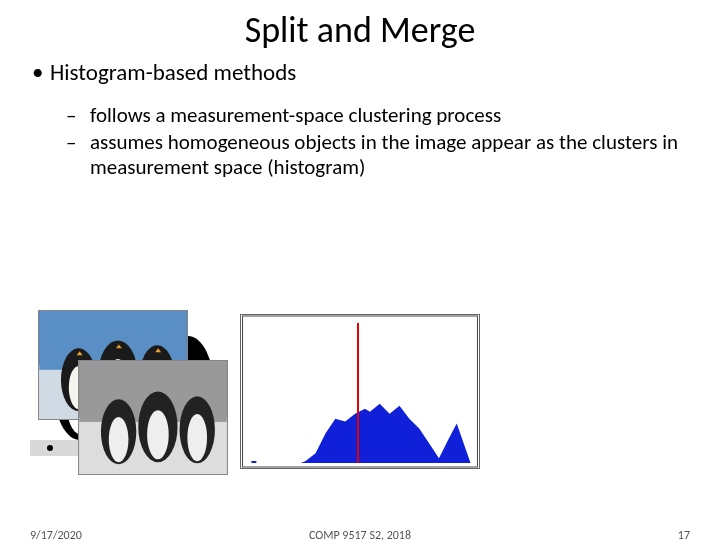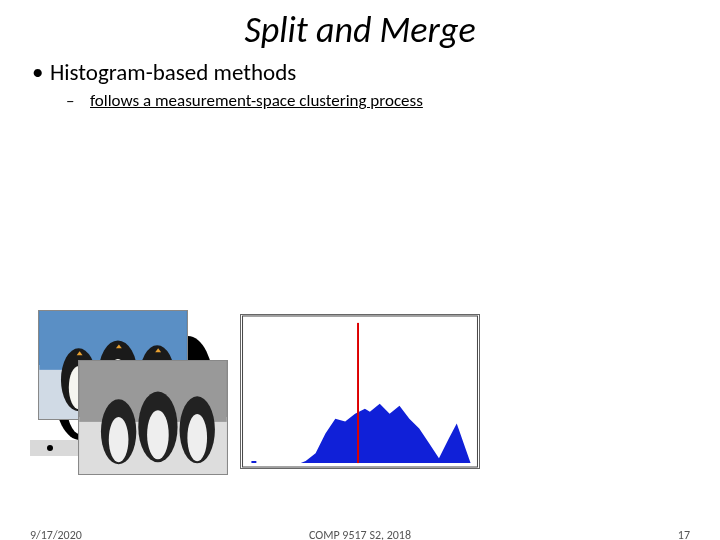--- a/index.html
+++ b/index.html
@@ -11,49 +11,47 @@
     color: #000;
     position: relative;
     overflow: hidden;
   }
   .title {
     text-align: center;
     font-size: 36px;
     font-weight: 400;
     margin-top: 8px;
     margin-bottom: 6px;
-    font-style: italic;
   }
   .content {
     padding: 0 28px;
   }
   .l1 {
     font-size: 23px;
-    margin-bottom: 5px;
+    margin-bottom: 17px;
     list-style: none;
     position: relative;
     padding-left: 22px;
   }
   .l1::before {
     content: "•";
     position: absolute;
     left: 4px;
     top: 0;
   }
   .sub {
     padding-left: 38px;
   }
   .l2 {
-    font-size: 17px;
+    font-size: 21px;
     line-height: 1.22;
     list-style: none;
     position: relative;
     padding-left: 24px;
     margin-bottom: 1px;
-    text-decoration: underline;
   }
   .l2::before {
     content: "–";
     position: absolute;
     left: 0;
     top: 0;
   }
   .images {
     position: absolute;
     top: 300px;
@@ -100,20 +98,21 @@
 </style>
 </head>
 <body>
 
 <h1 class="title">Split and Merge</h1>
 
 <div class="content">
   <div class="l1">Histogram-based methods</div>
   <div class="sub">
     <div class="l2">follows a measurement-space clustering process</div>
+    <div class="l2">assumes homogeneous objects in the image appear as the clusters in measurement space (histogram)</div>
   </div>
 </div>
 
 <div class="images">
   <div class="img-box color-peng">
     <svg viewBox="0 0 150 110">
       <rect x="0" y="0" width="150" height="60" fill="#5a8fc5"></rect>
       <rect x="0" y="60" width="150" height="50" fill="#d0dae5"></rect>
       <ellipse cx="40" cy="70" rx="18" ry="32" fill="#1a1a1a"></ellipse>
       <ellipse cx="40" cy="78" rx="10" ry="22" fill="#f5f5f0"></ellipse>

